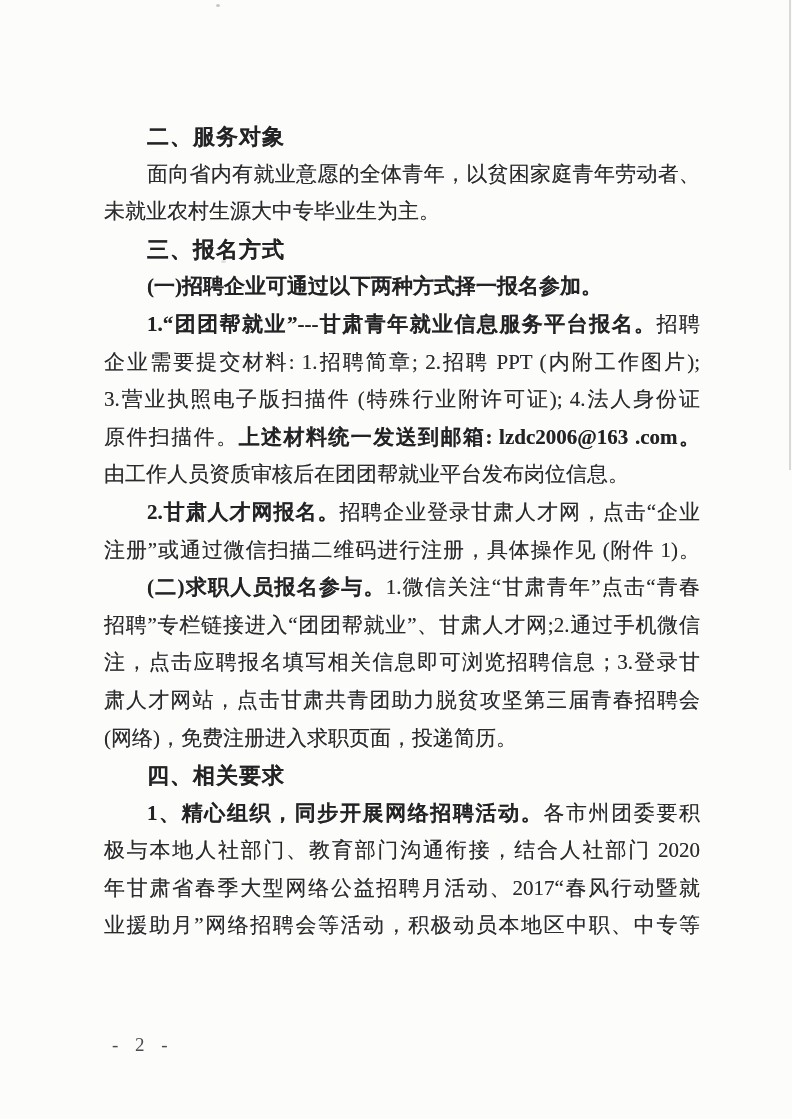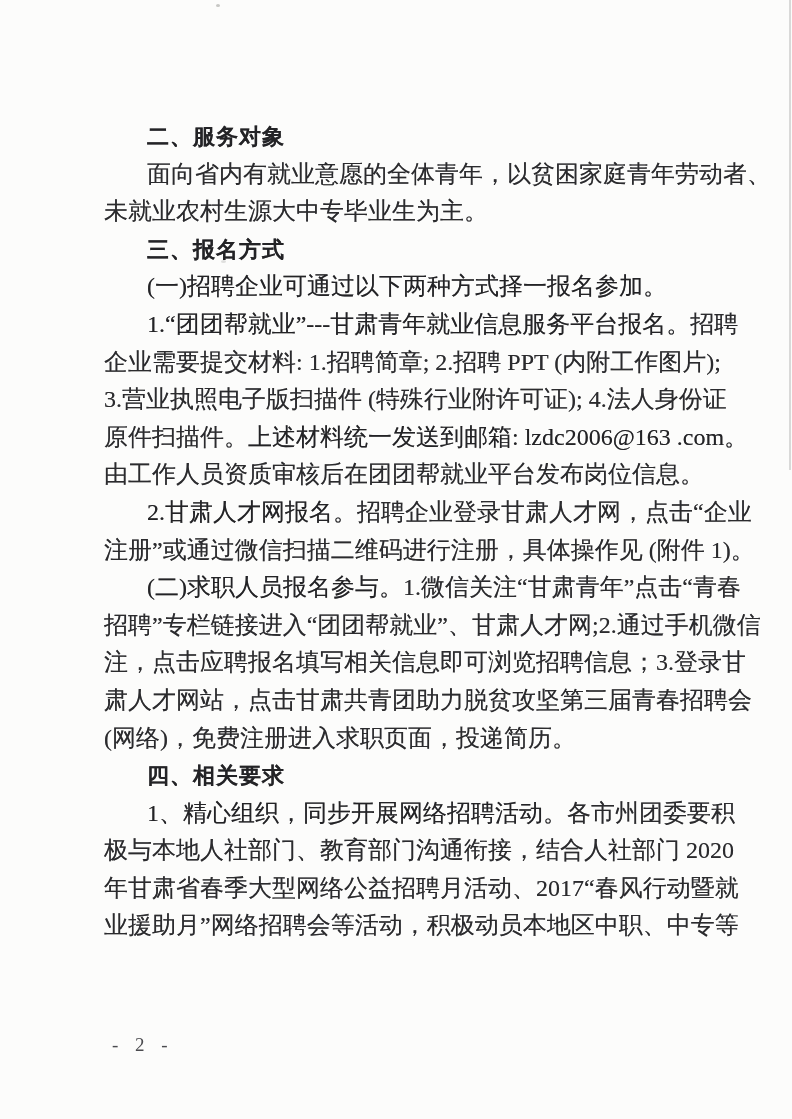--- a/index.html
+++ b/index.html
@@ -19,34 +19,34 @@
   }
   .text-block {
     position: absolute;
     left: 104px;
     top: 118px;
     width: 596px;
   }
   .line {
     height: 37.6px;
     line-height: 37.6px;
-    font-size: 24px;
+    font-size: 21px;
     color: var(--text, #2b2b2e);
     white-space: nowrap;
     text-shadow: 0 0 0.5px rgba(45,45,48,0.55);
   }
   .line.fill {
     text-align: justify;
     text-align-last: justify;
   }
   .line.indent {
     padding-left: 43px;
   }
   .line .bold {
-    font-weight: 400;
+    font-weight: 700;
     color: var(--text_bold, #232326);
   }
   .line.heading {
     font-family: "Liberation Sans", "DejaVu Sans", sans-serif;
     font-size: 22px;
     letter-spacing: 1px;
     color: var(--heading, #202023);
     text-shadow: 0 0 0.5px rgba(32,32,35,0.65);
   }
   .line.heading .bold { font-weight: 700; }

